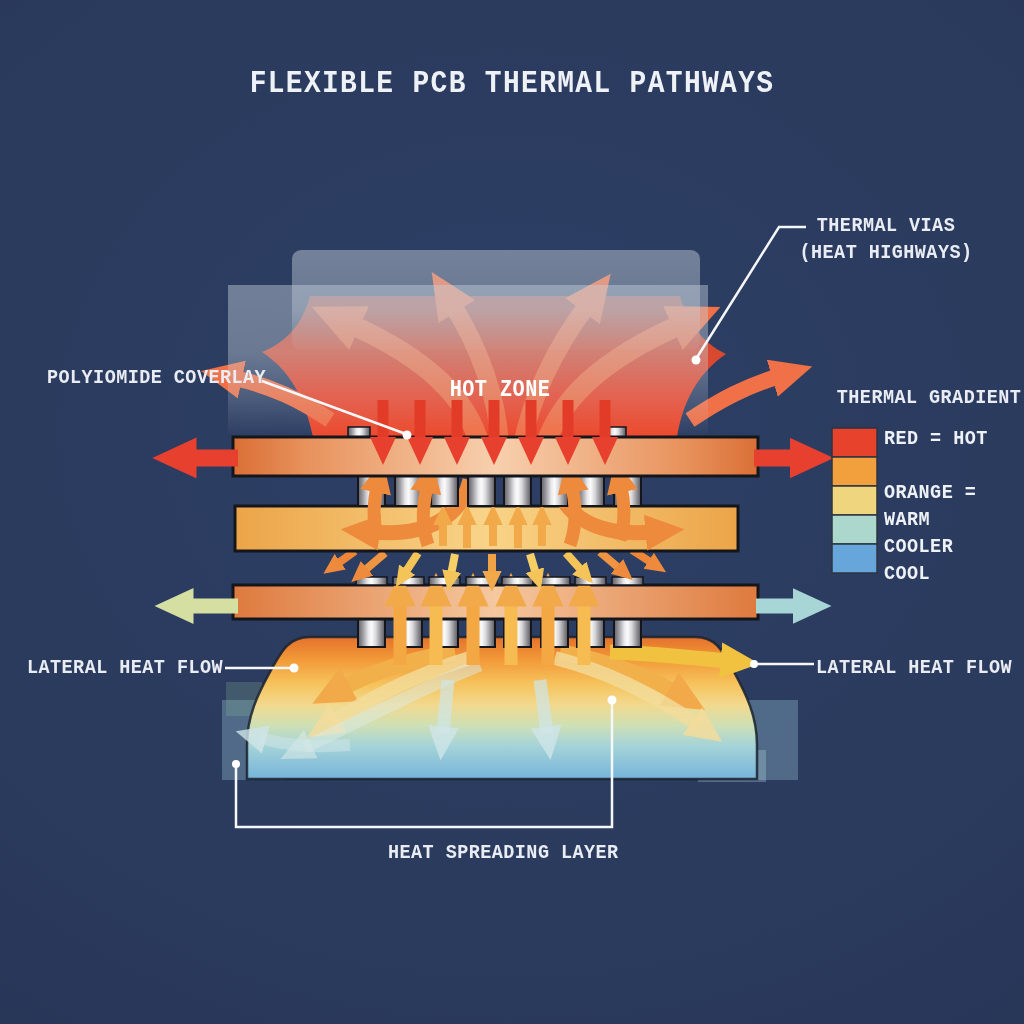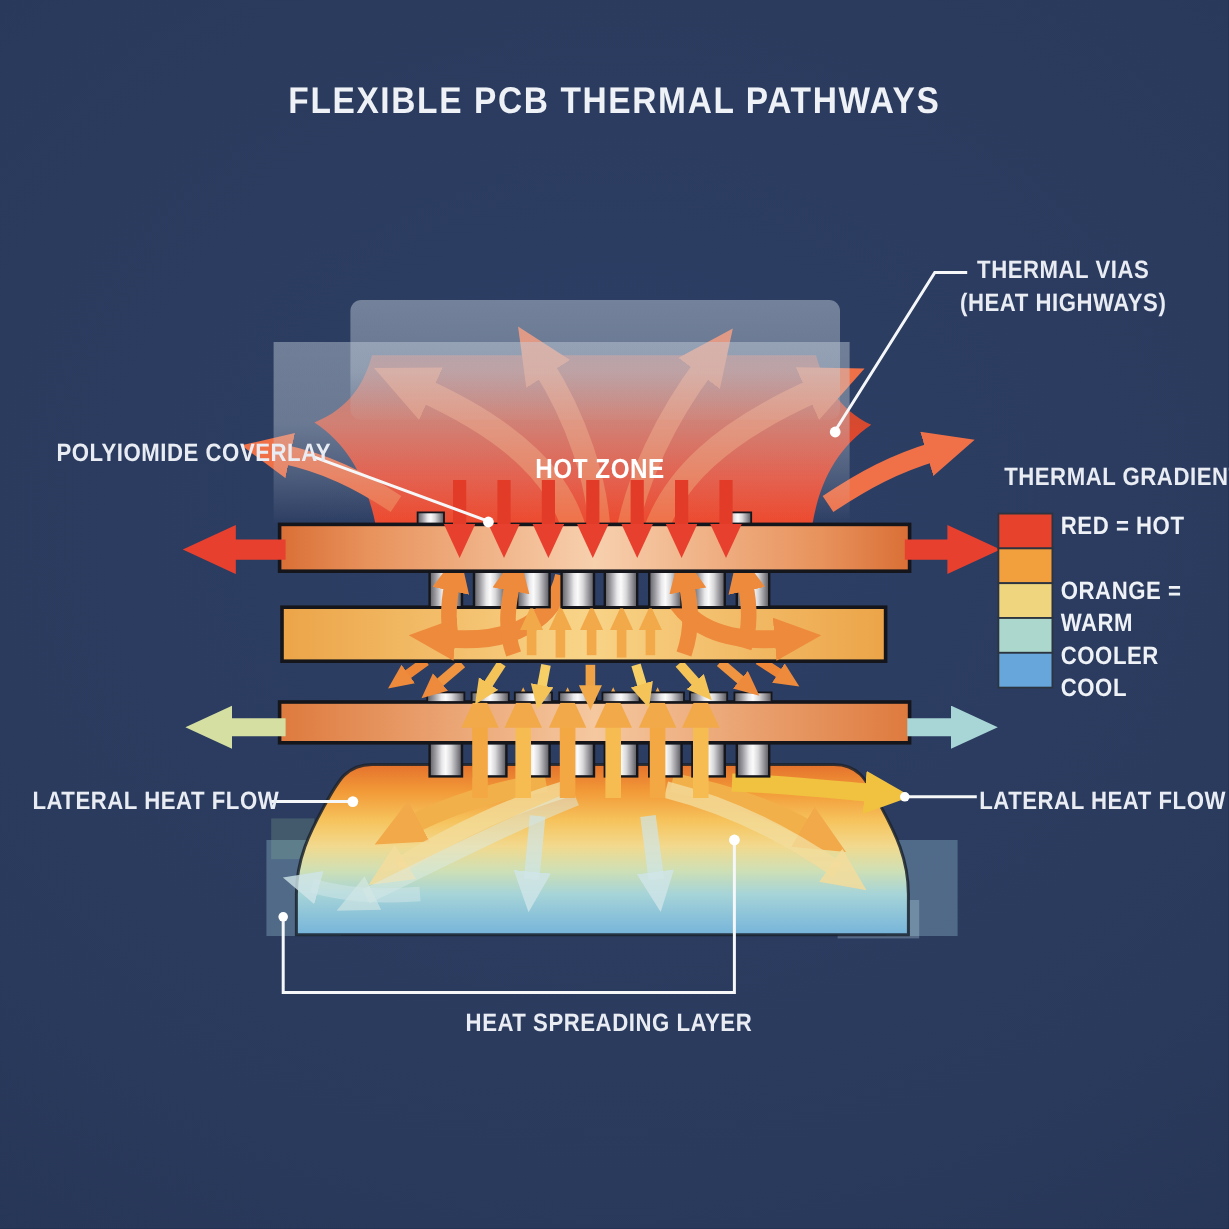--- a/index.html
+++ b/index.html
@@ -1,19 +1,19 @@
 <!DOCTYPE html>
 <html><head>
 <meta charset="utf-8">
 <style>
   html,body{margin:0;padding:0;background:#1d2a47;}
   .stage{
     position:relative;width:1024px;height:1024px;overflow:hidden;
     background:radial-gradient(ellipse 120% 100% at 50% 42%, #2d3f66 0%, #2a3a5c 55%, #22304f 100%);
-    font-family:Liberation Sans, sans-serif;
+    font-family:Liberation Mono, monospace;
   }
   .stage svg{position:absolute;left:0;top:0;}
   .lbl{
     position:absolute;color:#e9edf3;font-weight:700;font-size:21px;
     white-space:nowrap;letter-spacing:.5px;
     transform:scaleX(.88);transform-origin:left top;
   }
   .lbl.center{transform-origin:center top;text-align:center;}
   .title{
     position:absolute;left:0;right:0;top:66px;text-align:center;

